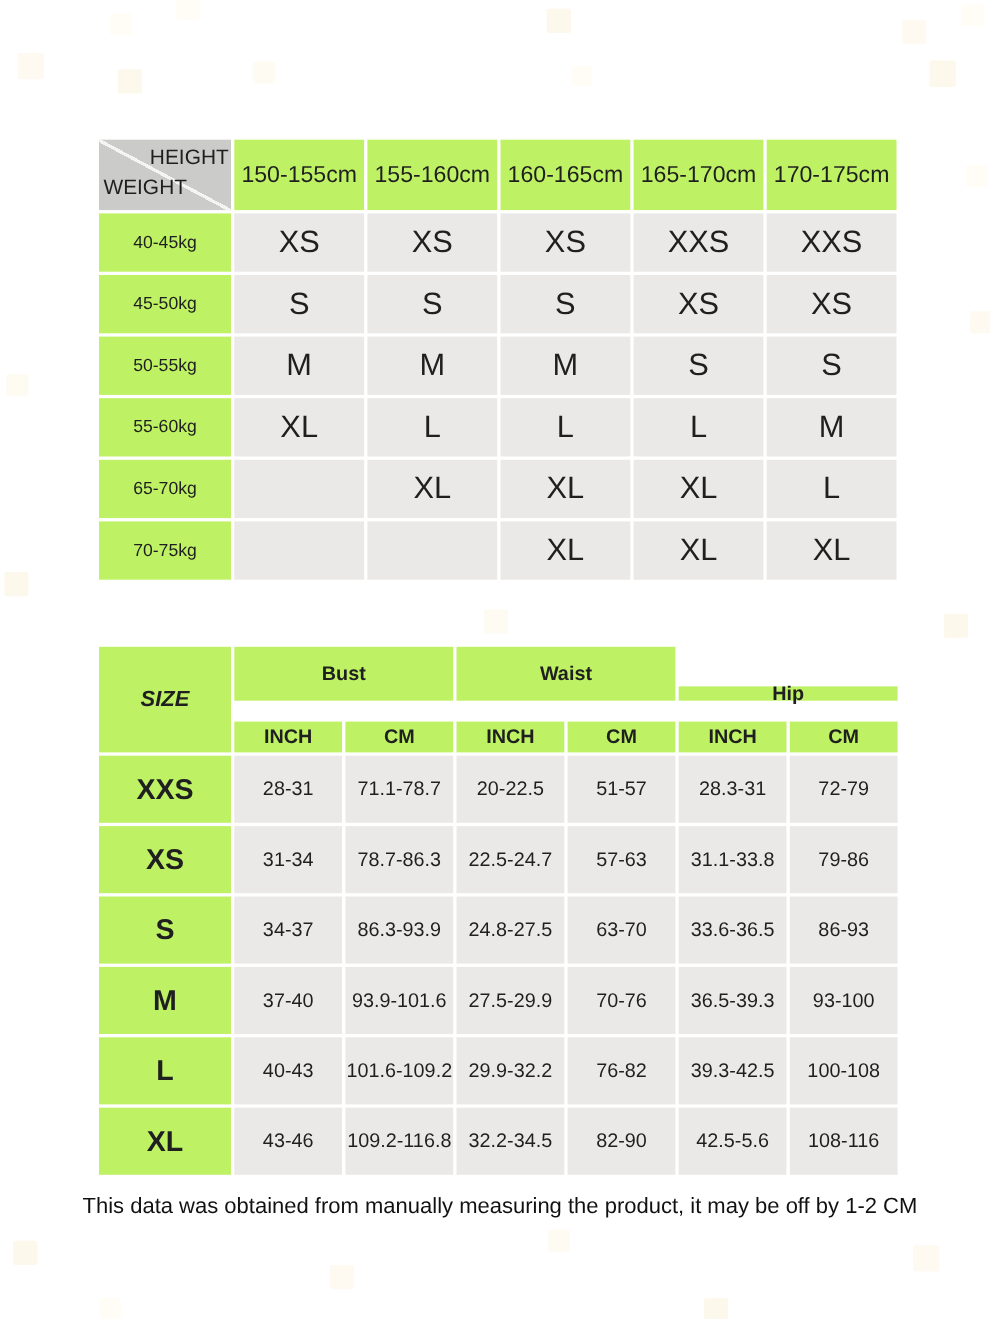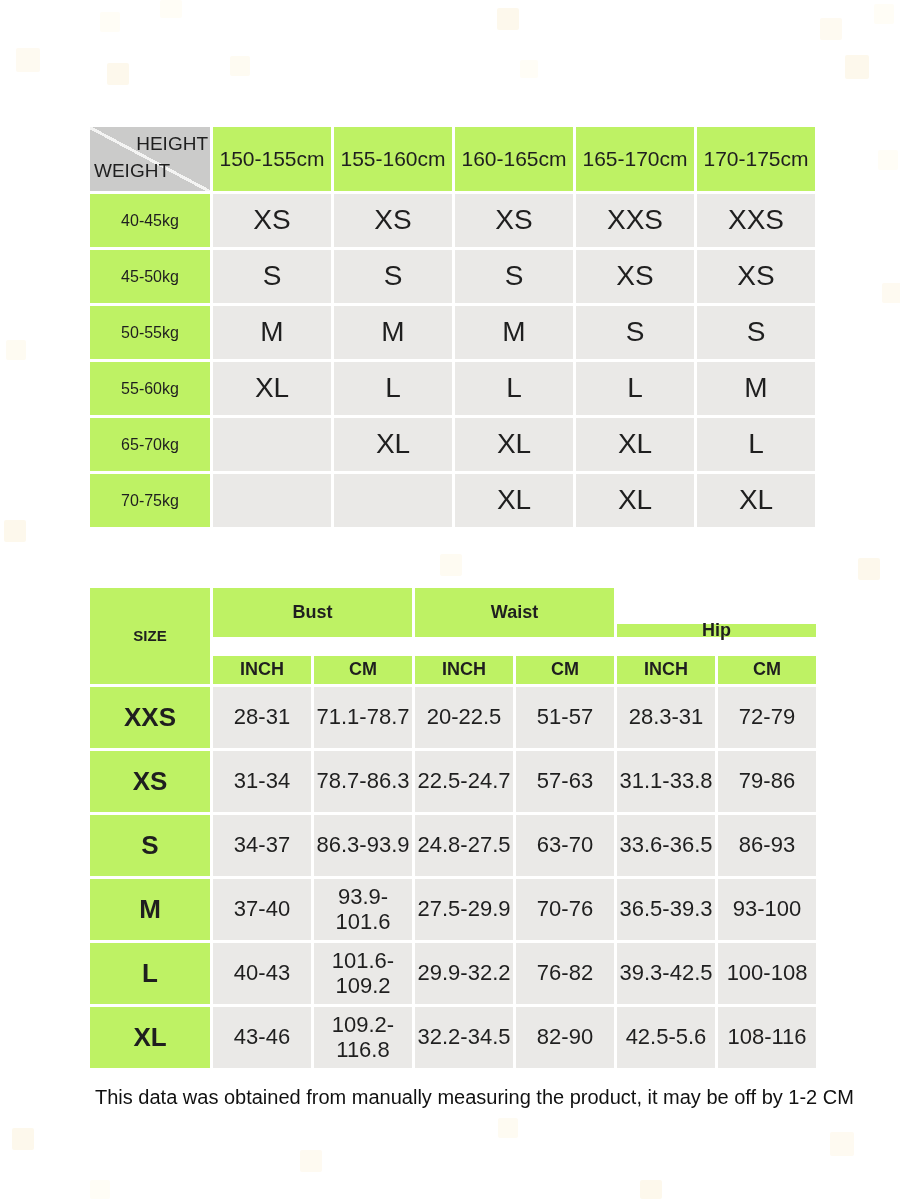--- a/index.html
+++ b/index.html
@@ -21,29 +21,29 @@
   .corner{position:relative;background:
     linear-gradient(to top right,
       rgba(255,255,255,0) calc(50% - 2px),
       #f4f4f3 calc(50% - 2px),
       #f4f4f3 calc(50% + 1px),
       rgba(255,255,255,0) calc(50% + 1px)),
     #cbcbca;}
   .corner .lbl-top{position:absolute;top:7px;right:2px;font-size:19px;}
   .corner .lbl-bottom{position:absolute;bottom:9px;left:4px;font-size:19px;}
   
-  .t2 .size-head{grid-column:1;grid-row:1/3;font-size:15px;font-weight:700;}
+  .t2 .size-head{grid-column:1;grid-row:1/3;font-size:20px;font-weight:700;font-style:italic;}
   .t2 .grp-bust{grid-column:2/4;grid-row:1;}
   .t2 .grp-waist{grid-column:4/6;grid-row:1;}
   .t2 .grp-hip{grid-column:6/8;grid-row:1;margin-top:36px;}
   .t2 .grp{font-size:18px;font-weight:700;}
   .t2 .unit{font-size:18px;font-weight:700;margin-top:16px;}
   .t2 .sizelbl{font-size:26px;font-weight:700;}
-  .t2 .val{font-size:22px;text-align:center;}
-  .footer-note{position:absolute;left:95px;top:1086px;font-size:20px;color:#111;white-space:nowrap;}
+  .t2 .val{font-size:18px;text-align:center;}
+  .footer-note{position:absolute;left:75px;top:1086px;font-size:20px;color:#111;white-space:nowrap;}
 </style>
 </head>
 <body>
 
 <div>
   <div class="speck" style="left:16px;top:48px;width:24px;height:24px;background:#fefaf1;"></div>
   <div class="speck" style="left:100px;top:12px;width:20px;height:20px;background:#fffdf6;"></div>
   <div class="speck" style="left:107px;top:63px;width:22px;height:22px;background:#fdf8ec;"></div>
   <div class="speck" style="left:160px;top:0px;width:22px;height:18px;background:#fffdf6;"></div>
   <div class="speck" style="left:230px;top:56px;width:20px;height:20px;background:#fefbf2;"></div>

